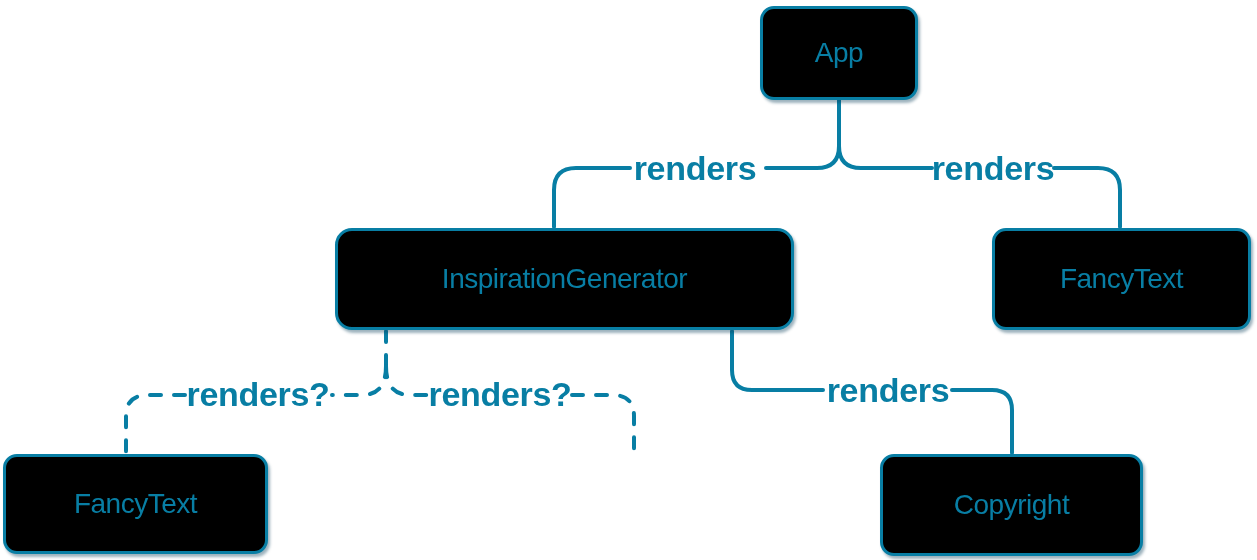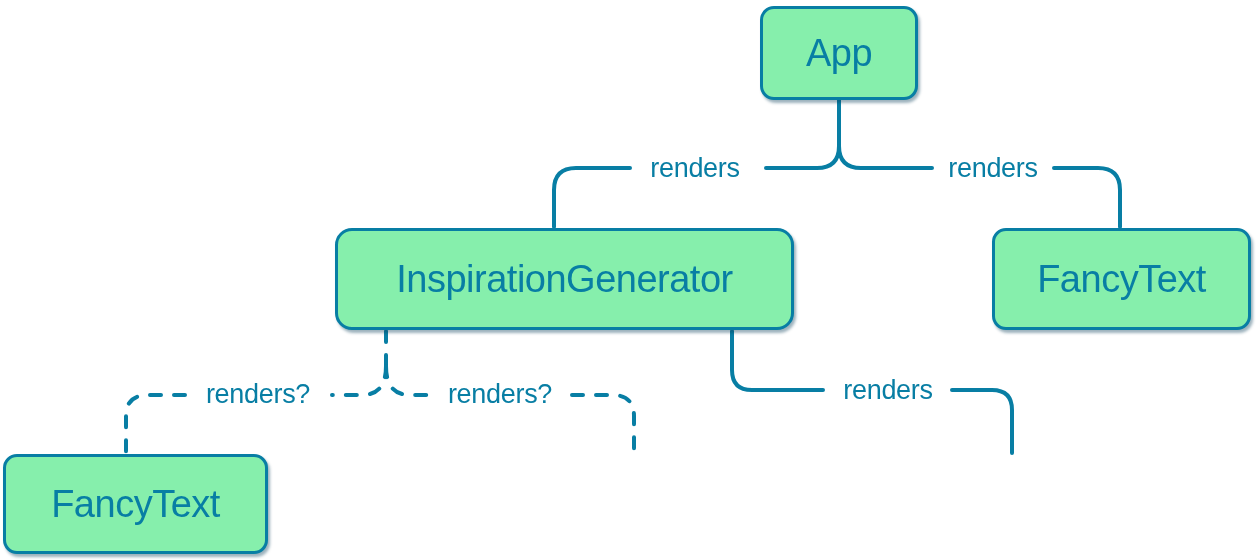--- a/index.html
+++ b/index.html
@@ -24,45 +24,45 @@
     stroke-width:4;
     stroke-linecap:round;
     stroke-linejoin:round;
   }
   .wires path.dashed{
     stroke-dasharray:11 13;
   }
   .node{
     position:absolute;
     box-sizing:border-box;
-    background:#86efac;
+    background:#000000;
     border:3px solid var(--accent);
     border-radius:14px;
     display:flex;
     align-items:center;
     justify-content:center;
     color:var(--accent);
-    font-size:38px;
+    font-size:28px;
     font-weight:500;
     letter-spacing:-0.5px;
     box-shadow:2px 3px 3px rgba(9,62,89,0.40);
     white-space:nowrap;
   }
   .node-app{ left:760px; top:6px;  width:158px; height:94px; }
   .node-ig { left:335px; top:228px; width:459px; height:102px;border-radius:17px; }
   .node-ft-top{ left:992px; top:228px; width:259px; height:102px; }
   .node-ft-bottom{ left:3px; top:454px; width:265px; height:100px; }
   .node-color{ left:536px; top:452px; width:184px; height:99px; }
   .node-copyright{ left:880px; top:454px; width:263px; height:102px; }
   .edge-label{
     position:absolute;
     transform:translate(-50%,-50%);
     color:var(--accent);
-    font-size:27px;
-    font-weight:400;
+    font-size:34px;
+    font-weight:700;
     letter-spacing:-0.3px;
     white-space:nowrap;
   }
   .lbl-app-ig{ left:695px; top:168px; }
   .lbl-app-ft{ left:993px; top:168px; }
   .lbl-ig-ft{ left:258px; top:394px; }
   .lbl-ig-color{ left:500px; top:394px; }
   .lbl-ig-copyright{ left:888px; top:390px; }
 </style>
 </head>
@@ -95,20 +95,23 @@
 
   <div class="node node-ft-top">
     <span>FancyText</span>
   </div>
 
   <div class="node node-ft-bottom">
     <span>FancyText</span>
   </div>
 
 
+  <div class="node node-copyright">
+    <span>Copyright</span>
+  </div>
 
   <span class="edge-label lbl-app-ig">renders</span>
   <span class="edge-label lbl-app-ft">renders</span>
   <span class="edge-label lbl-ig-ft">renders?</span>
   <span class="edge-label lbl-ig-color">renders?</span>
   <span class="edge-label lbl-ig-copyright">renders</span>
 
 </div>
 
 </body></html>

